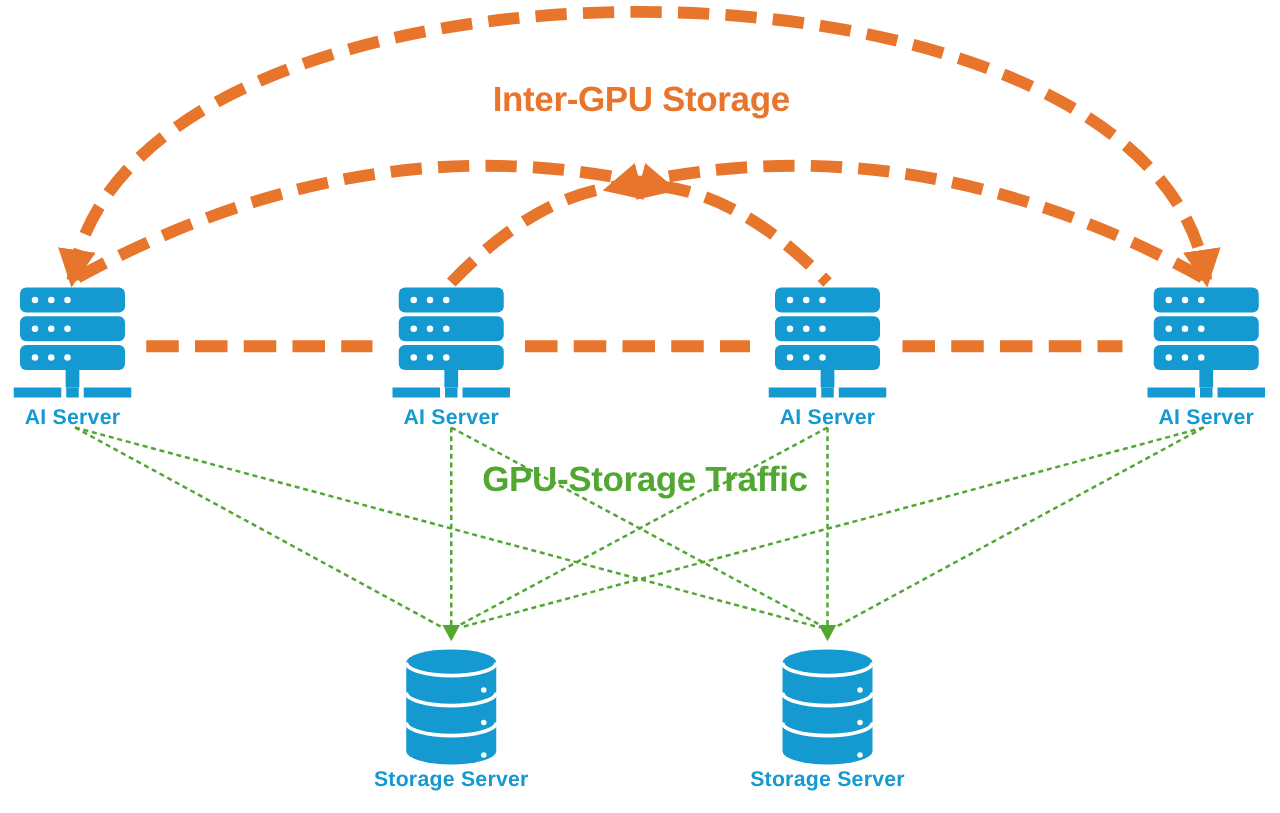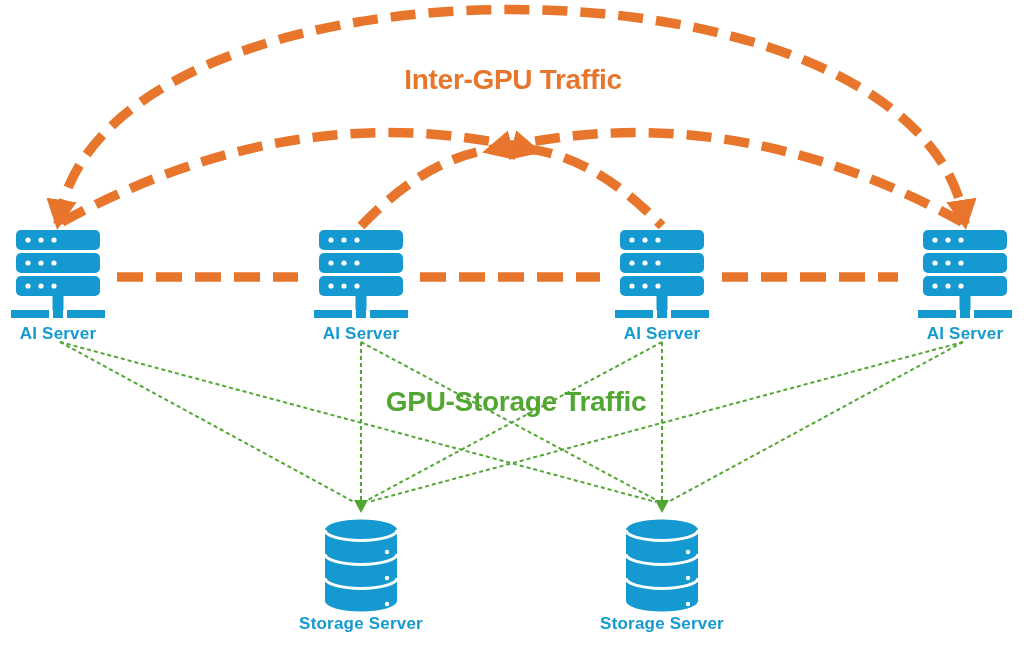--- a/index.html
+++ b/index.html
@@ -113,16 +113,16 @@
         <use href="#aiServerIcon" transform="translate(965,230)"></use>
       </g>
     <g>
         <use href="#storageIcon" transform="translate(361,530)"></use>
       </g>
     <g>
         <use href="#storageIcon" transform="translate(662,530)"></use>
       </g>
   </svg>
 
-  <div class="big-title title-orange" style="left:353px;top:64px">Inter-GPU Traffic</div>
-  <div class="big-title title-green" style="left:356px;top:386px">GPU-Storage Traffic</div>
+  <div class="big-title title-orange" style="left:353px;top:64px">Inter-GPU Storage</div>
+  <div class="big-title title-green" style="left:356px;top:368px">GPU-Storage Traffic</div>
 
 </div>
 
 </body></html>

